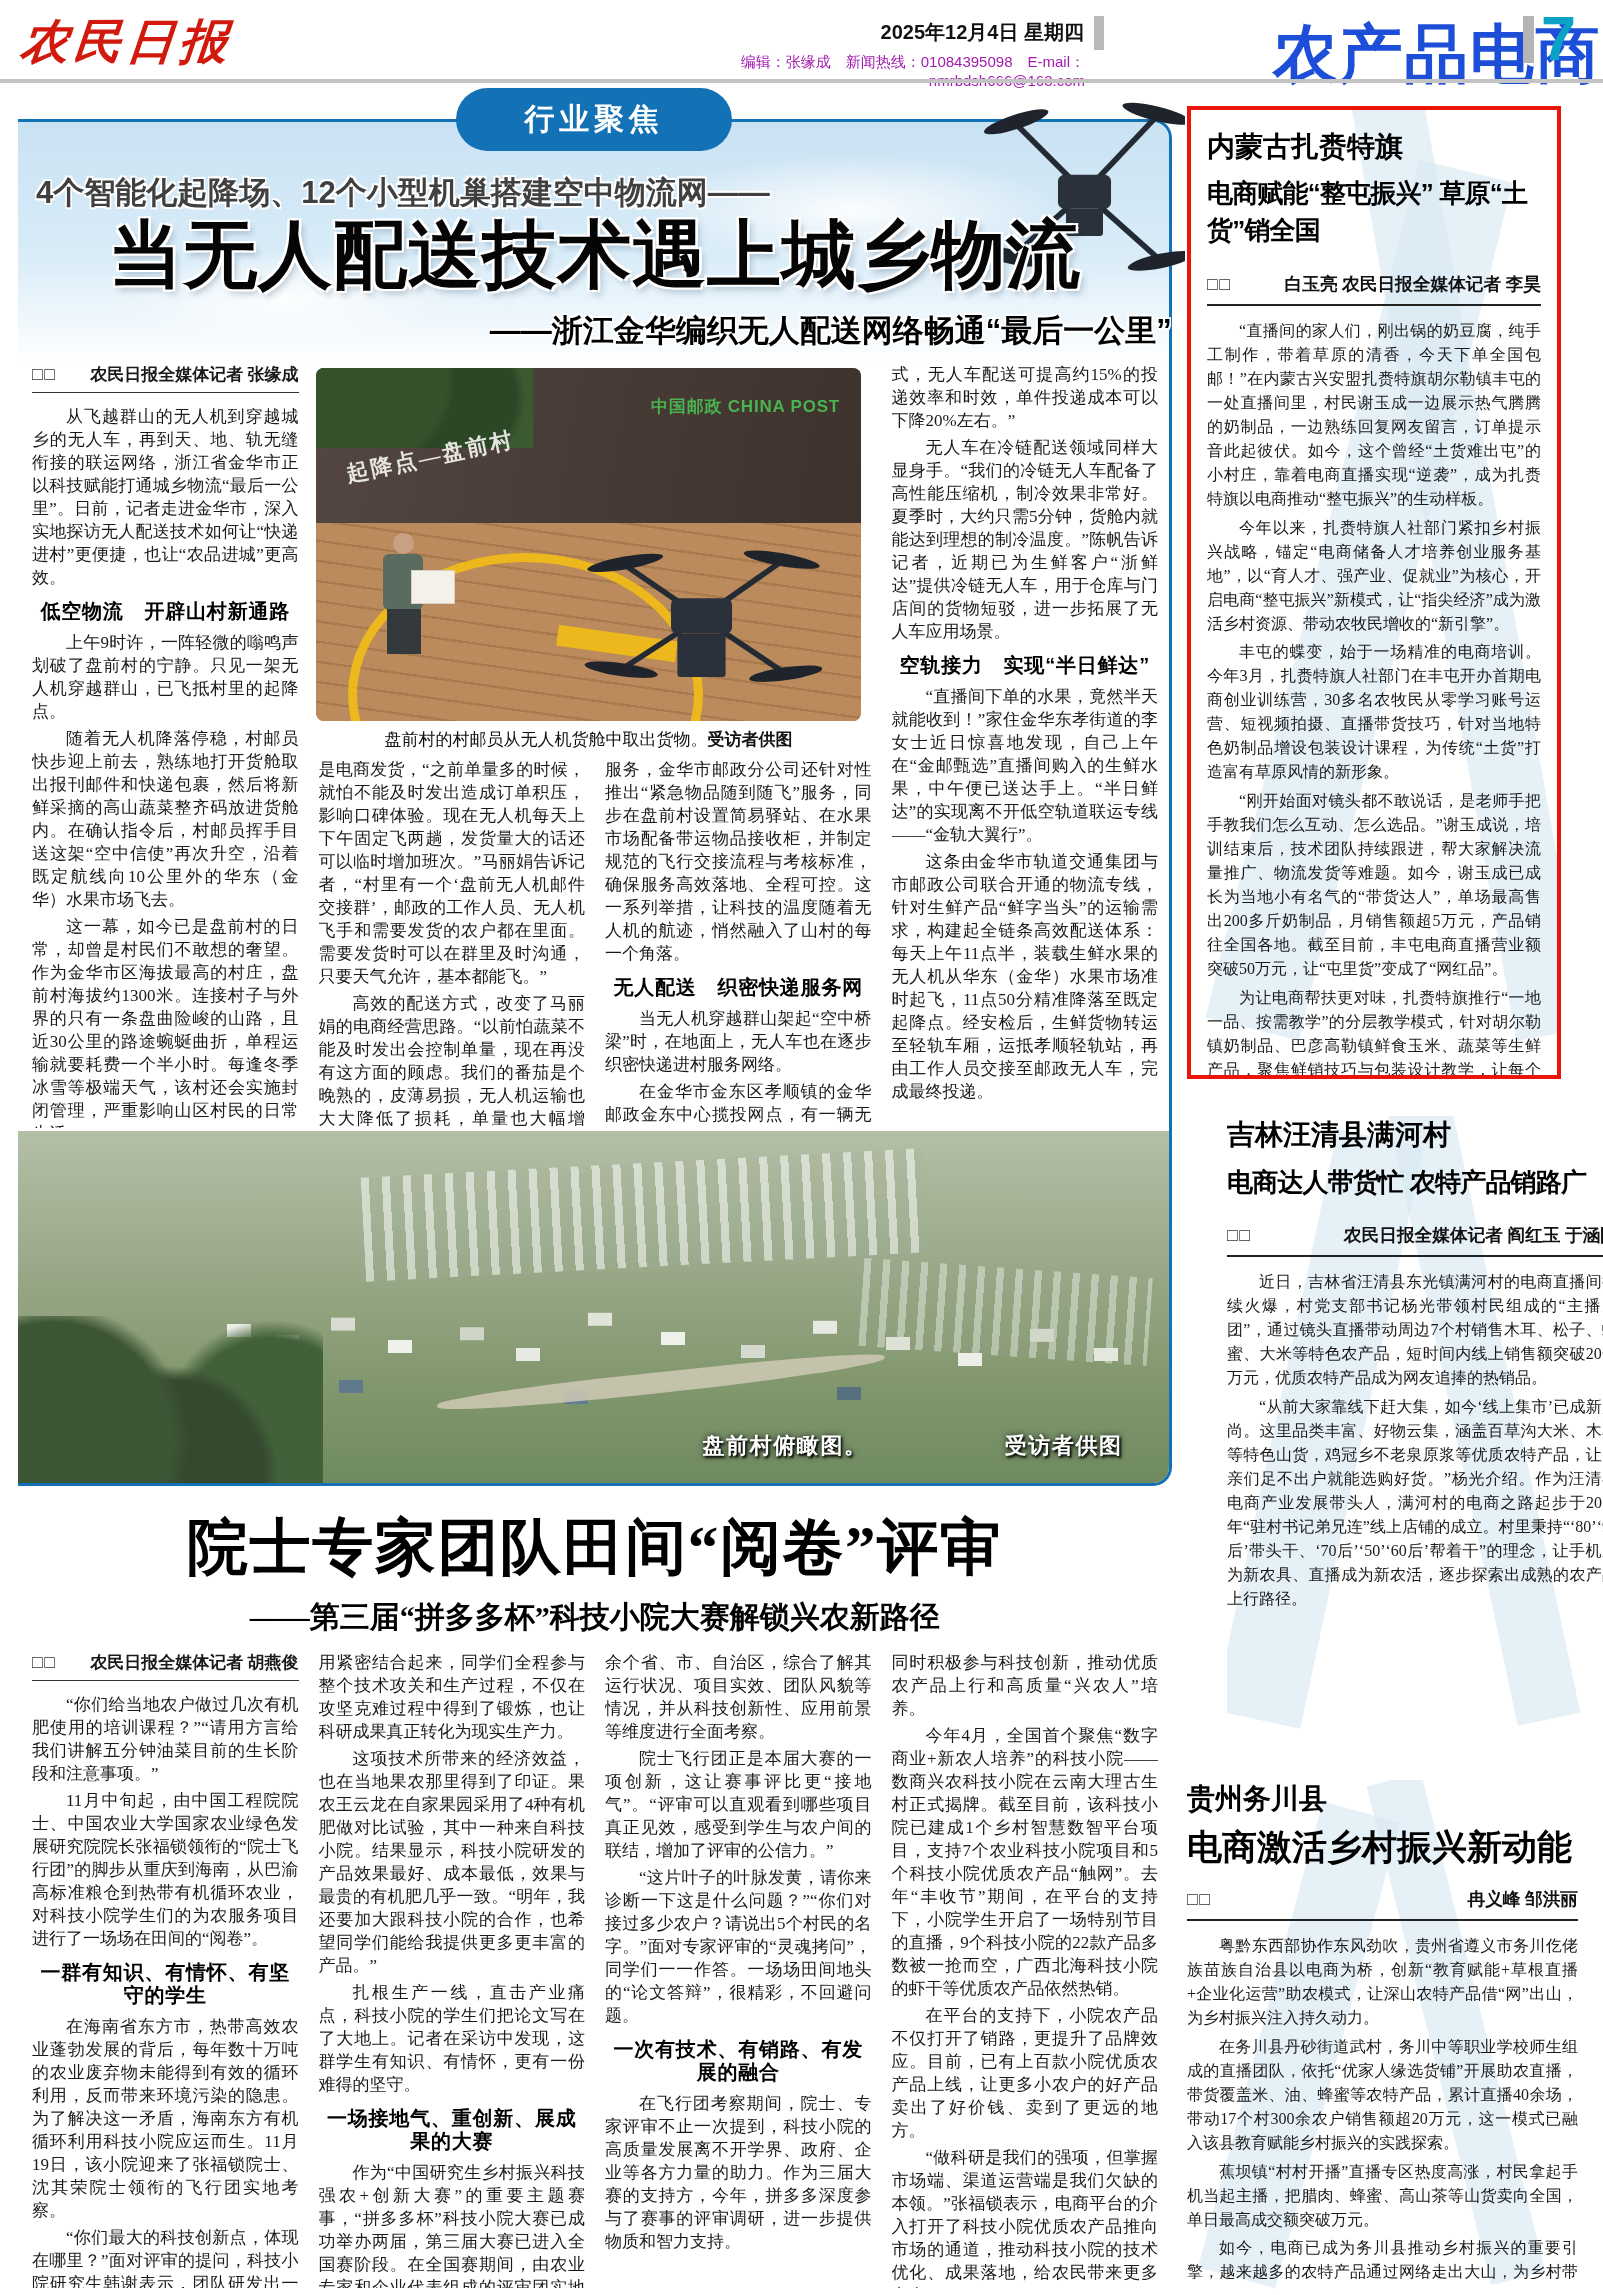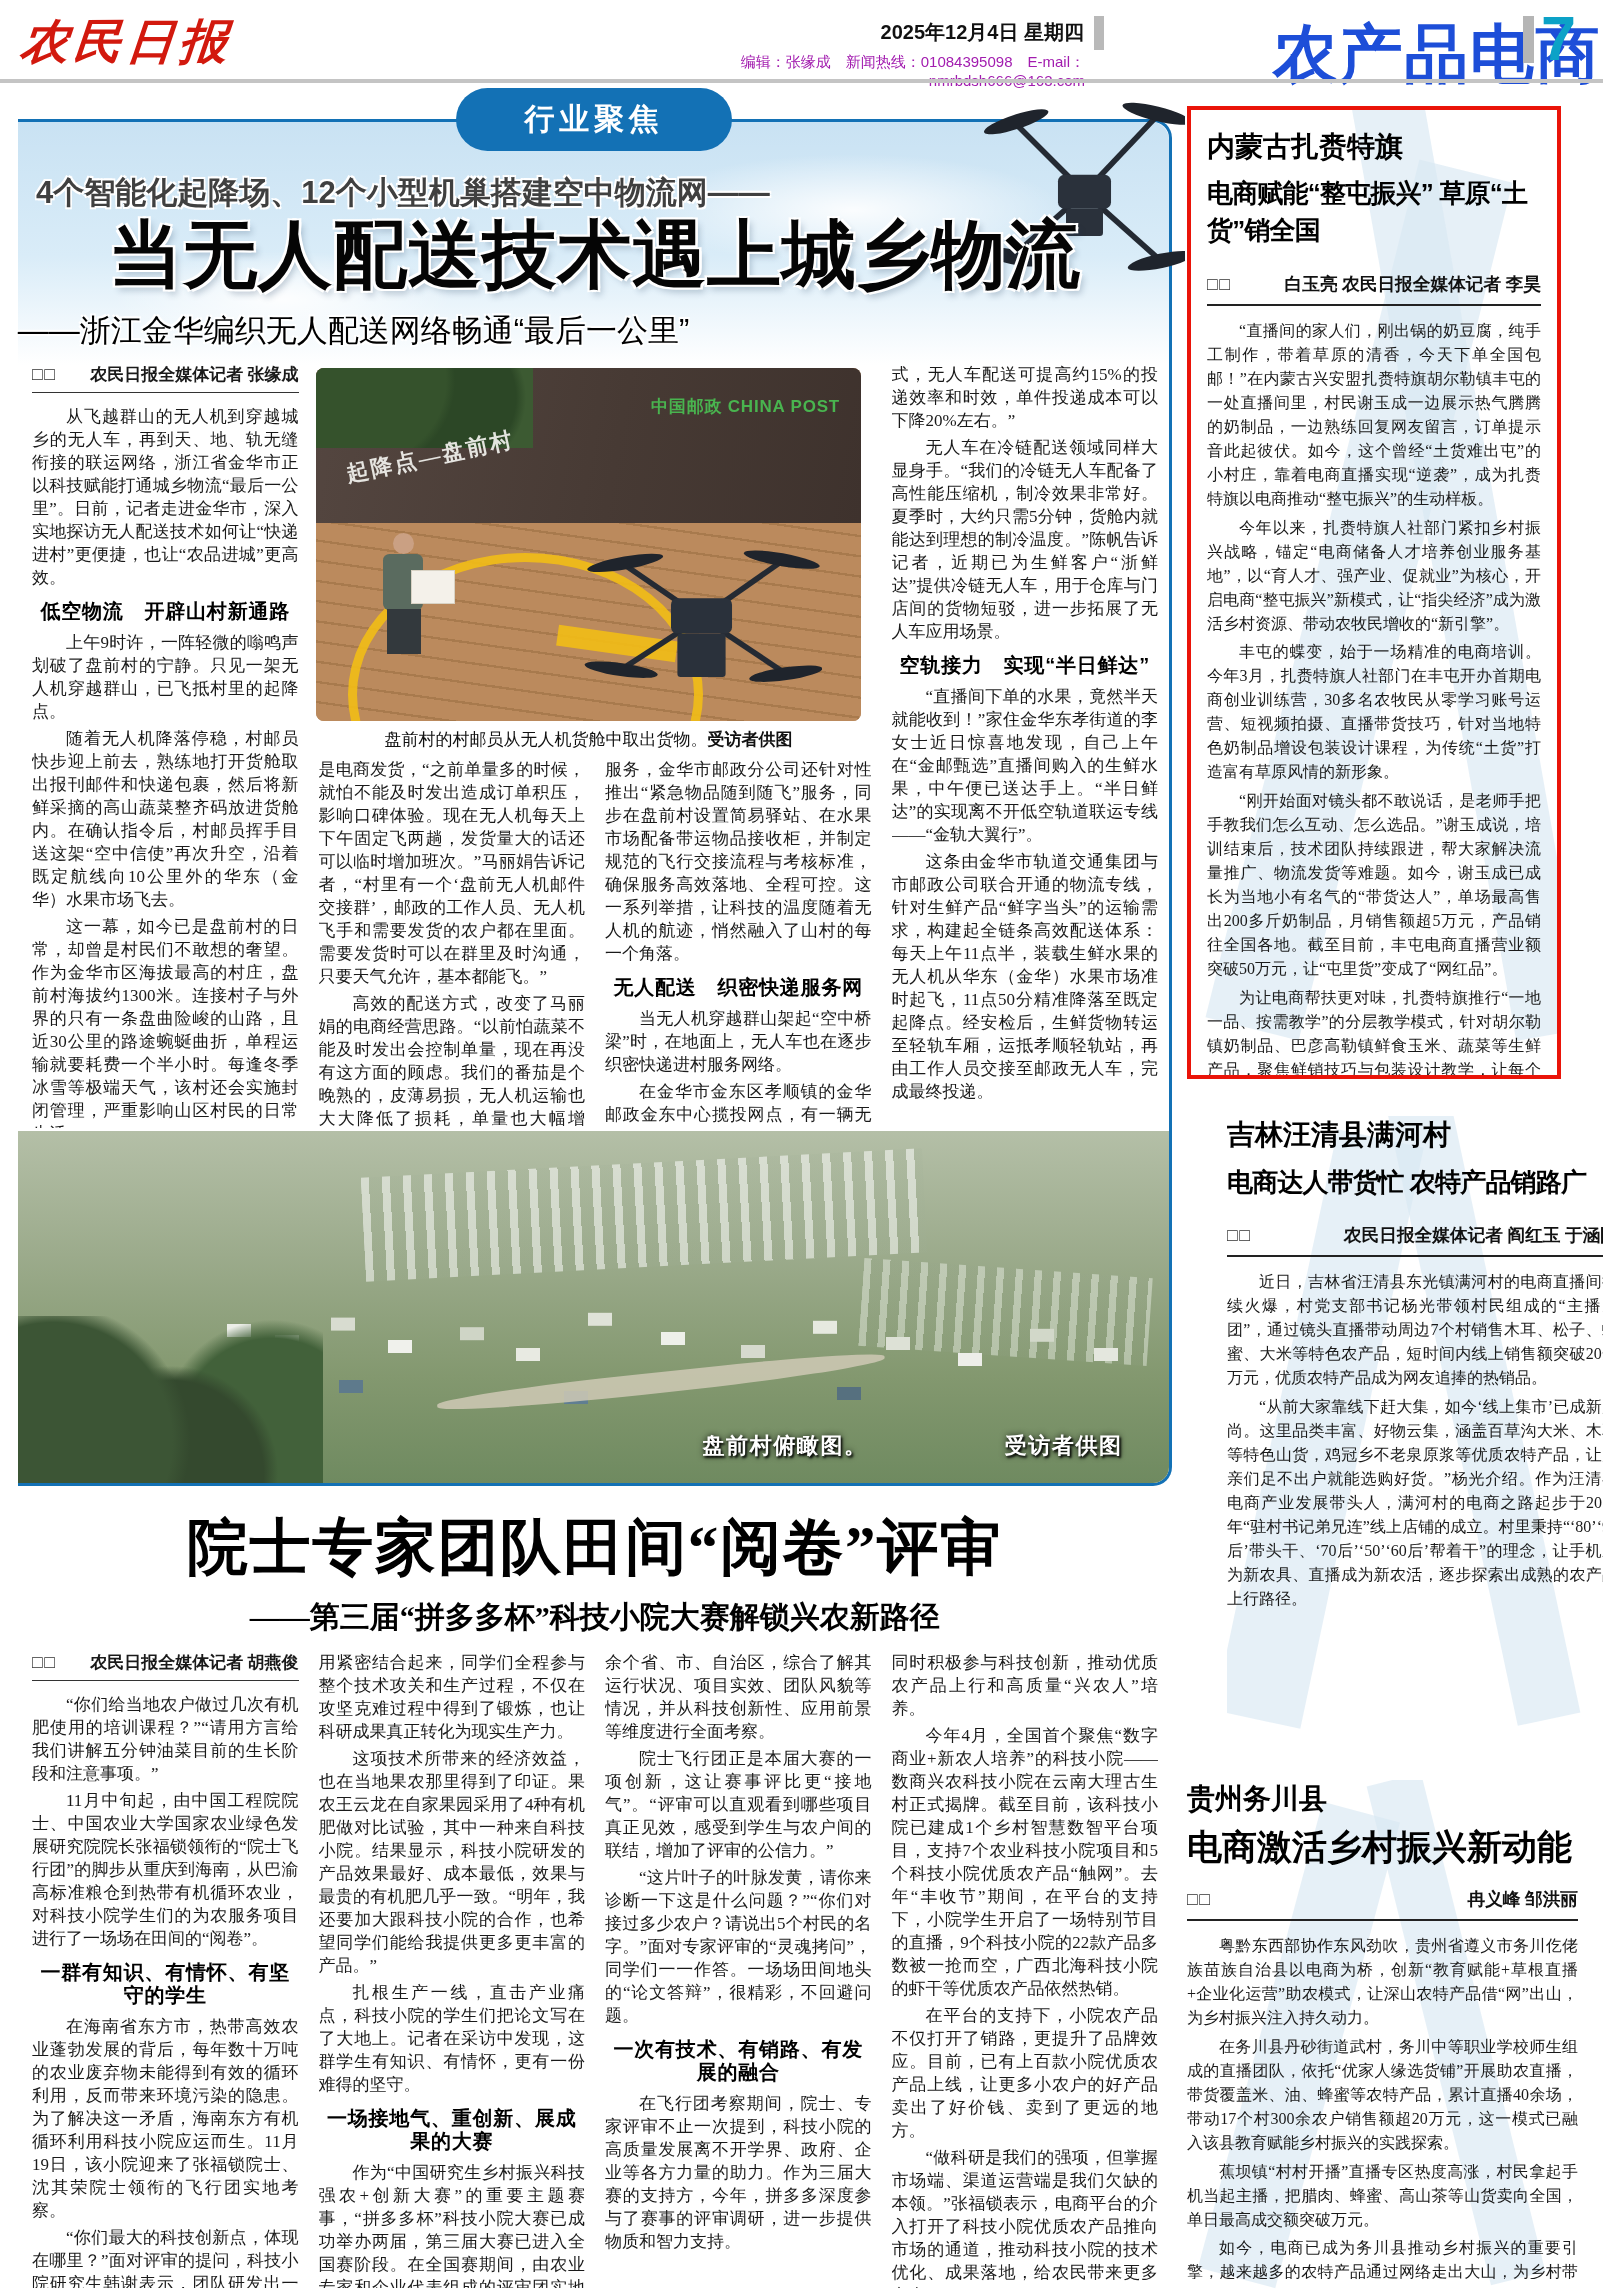--- a/index.html
+++ b/index.html
@@ -28,21 +28,21 @@
   .sky{left:17.7px;top:122px;width:1151px;height:243px;border-top-right-radius:17.7px;
     background:linear-gradient(180deg,#c9e2f3 0%,#d9ecf8 55%,#ffffff 100%);}
   .cloud{position:absolute;border-radius:50%;background:radial-gradient(closest-side,rgba(255,255,255,.9),rgba(255,255,255,0));}
   .tab-pill{left:456px;top:88px;width:276px;height:63px;border-radius:32px;background:#1371b5;
     display:flex;align-items:center;justify-content:center;color:#fff;font-size:30px;font-weight:bold;letter-spacing:4.8px;}
   .sky-drone{left:984px;top:80px;width:201px;height:205px;}
   .kicker{left:36px;top:172px;font-size:31px;font-weight:bold;color:#404040;
     text-shadow:1.6px 1.6px 0 #fff,-1.6px -1.6px 0 #fff,1.6px -1.6px 0 #fff,-1.6px 1.6px 0 #fff;}
   .main-title{left:17.7px;top:206px;width:1154px;text-align:center;font-size:74px;font-weight:900;color:#050505;
     letter-spacing:0.8px;text-shadow:2.4px 2.4px 0 #fff,-2.4px -2.4px 0 #fff,2.4px -2.4px 0 #fff,-2.4px 2.4px 0 #fff,4px 4.8px 6.4px rgba(30,60,90,.25);}
-  .main-subtitle{left:17.7px;top:310px;width:1154px;text-align:left;font-size:31px;font-weight:normal;color:#000;
+  .main-subtitle{left:17.7px;top:310px;width:1154px;text-align:right;font-size:31px;font-weight:bold;color:#000;
     text-shadow:1.6px 1.6px 0 #fff,-1.6px -1.6px 0 #fff,1.6px -1.6px 0 #fff,-1.6px 1.6px 0 #fff;}
 
   
   .cols{display:flex;gap:20px;}
   .main-cols{left:32px;top:363px;width:1126px;height:765px;}
   .expert-cols{left:32px;top:1651px;width:1126px;height:637px;}
   .col{flex:1;overflow:hidden;font-size:17px;line-height:23px;text-align:justify;color:#1a1a1a;}
   .col.under-photo{padding-top:395px;}
   .para{margin:0 0 4px 0;text-indent:2em;}
   .para.cont{text-indent:0;}

